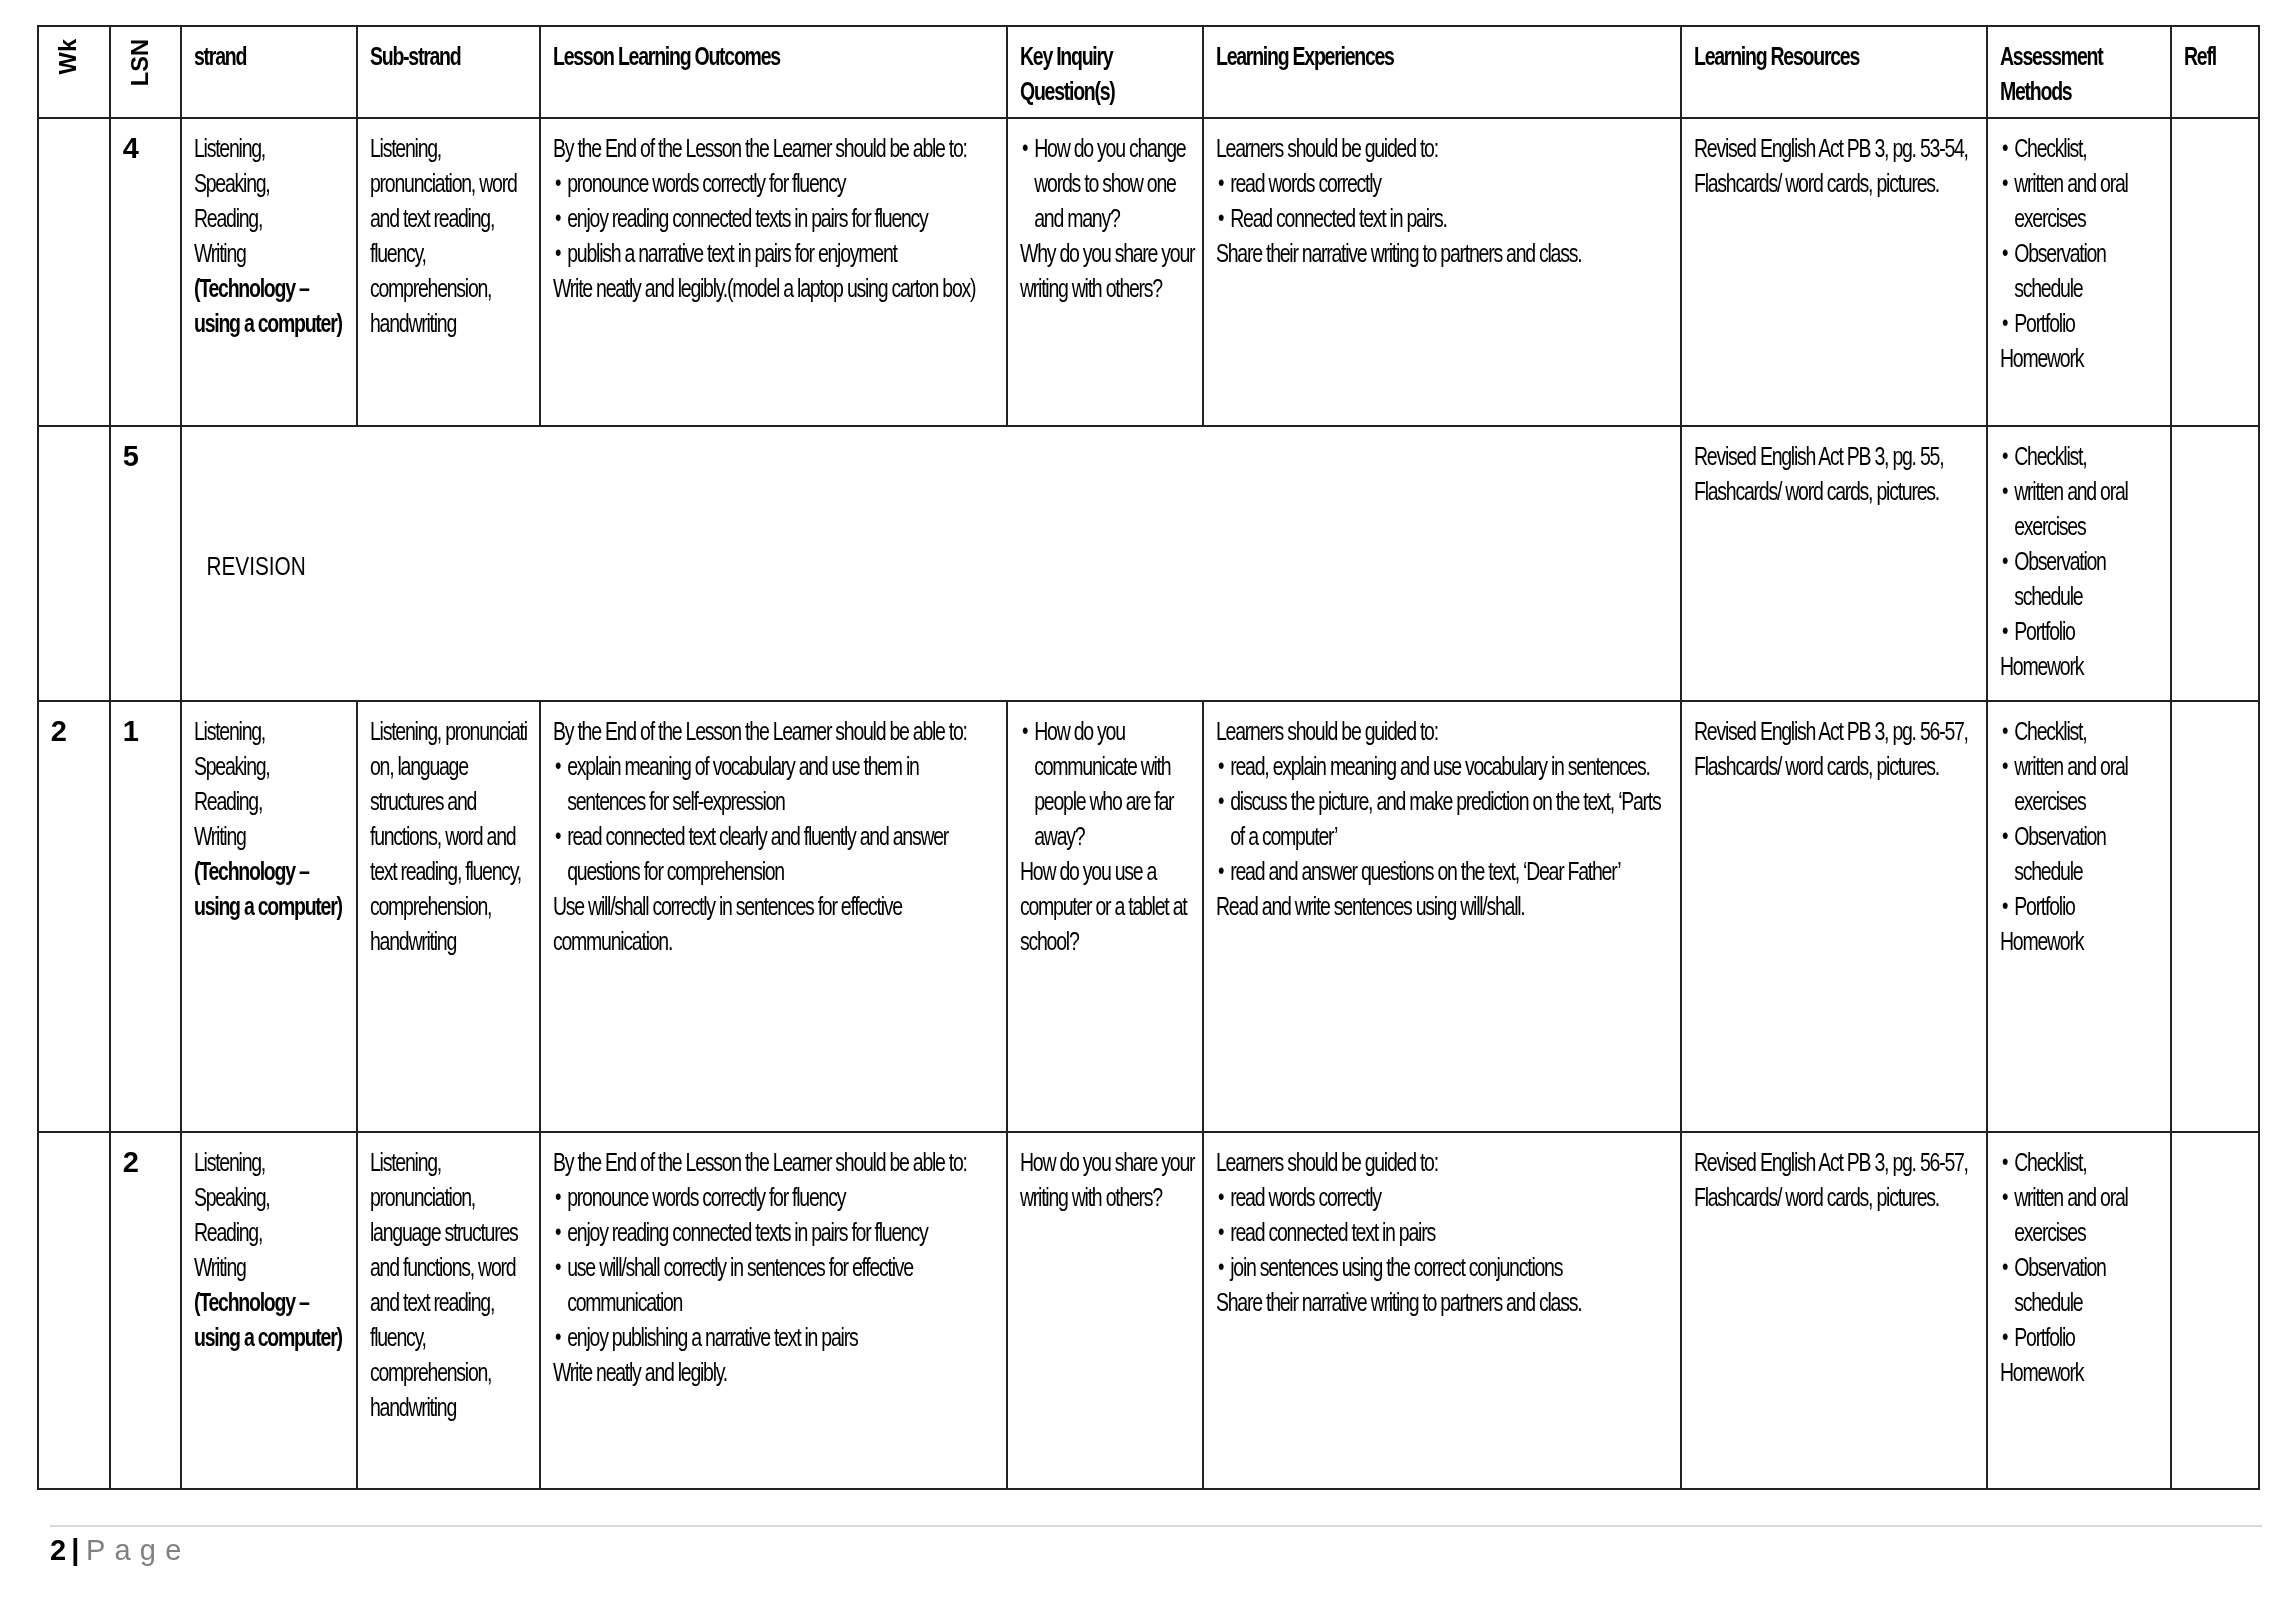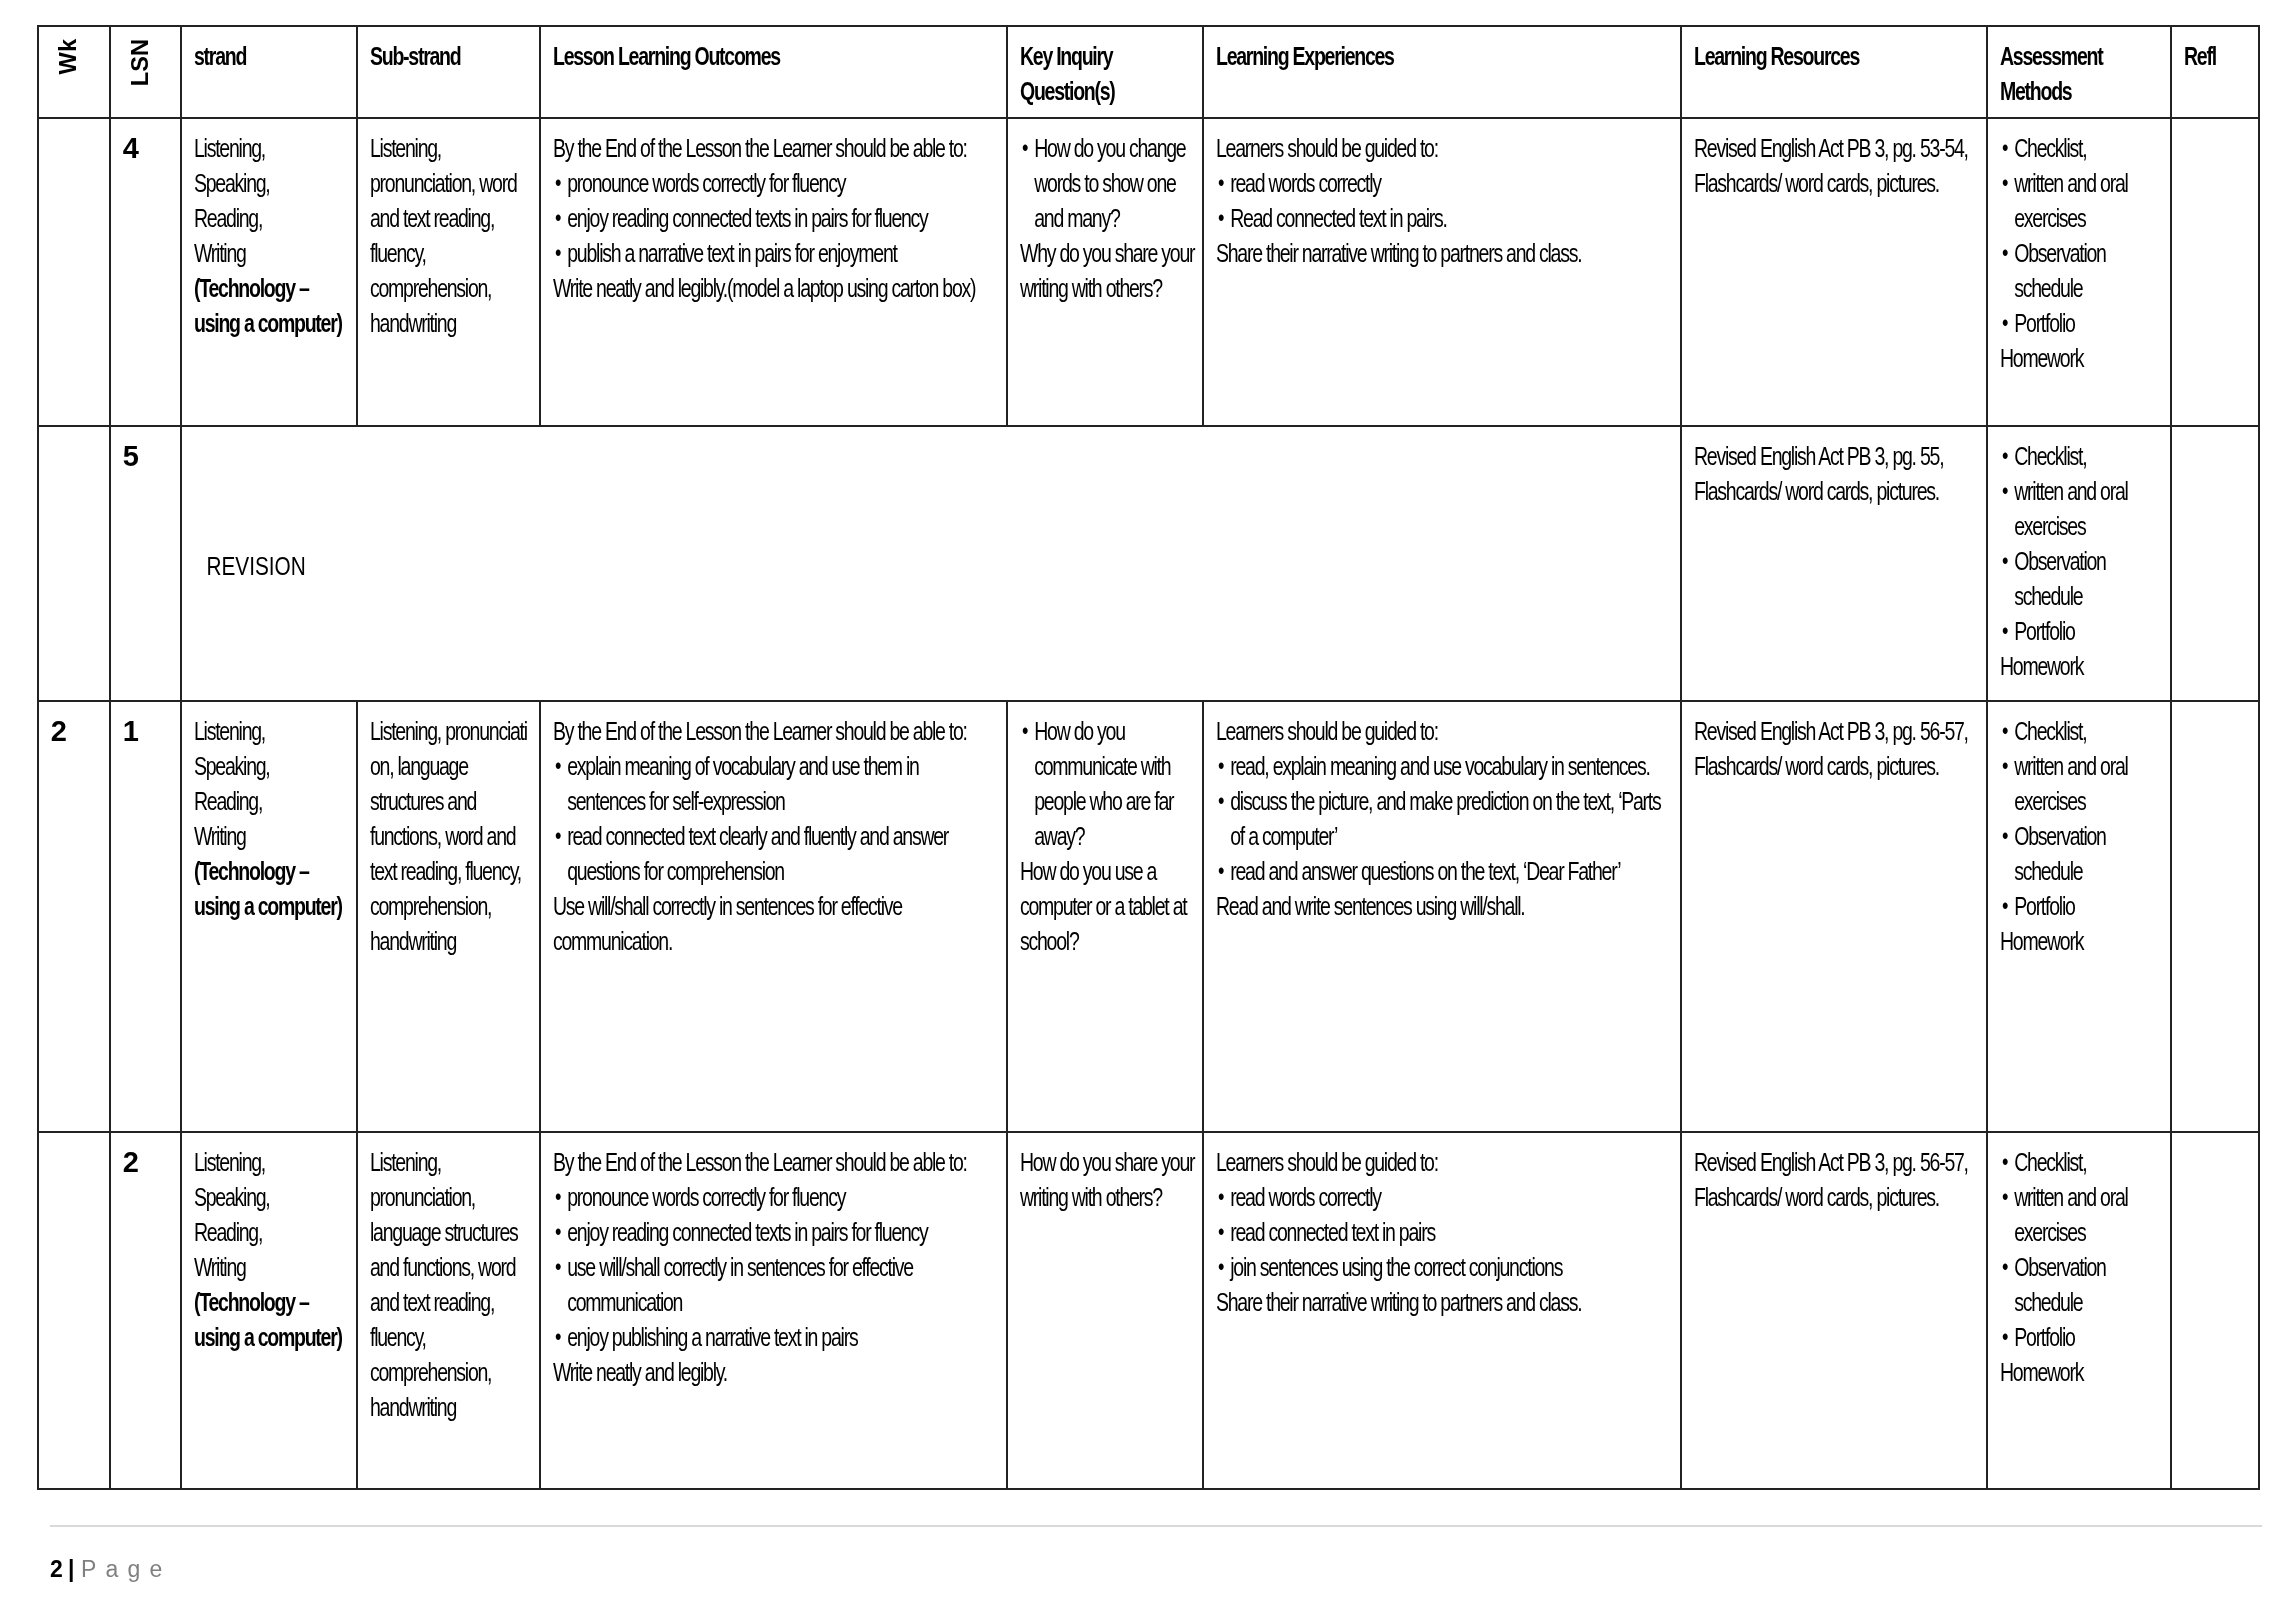--- a/index.html
+++ b/index.html
@@ -21,21 +21,21 @@
     th.vcell { vertical-align: bottom; padding: 0 0 3.9px 14.4px; }
     .num { font-weight: bold; font-size: 29px; letter-spacing: 0; }
     .bold { font-weight: bold; }
     ul.bl { list-style: none; margin: 0; padding: 0; }
     ul.bl li { position: relative; padding-left: 18.3px; }
     ul.bl li::before { content: "\2022"; position: absolute; left: 2.6px; top: 0; font-size: 23.6px; }
     .line { display: block; }
     .revision { text-align: center; vertical-align: middle !important; }
     .revision span { font-size: 26px; letter-spacing: 0; display: inline-block; transform: scaleX(0.8); }
     .footer-line { position: absolute; left: 50px; top: 1525px; width: 2212px; height: 2px; background: #d9d9d9; }
-    .footer { position: absolute; left: 50px; top: 1531px; font-size: 23px; line-height: 39px; margin-top: 19px; }
+    .footer { position: absolute; left: 50px; top: 1531px; font-size: 29px; line-height: 39px; }
     .footer .pg-num { font-weight: bold; color: #000; }
     .footer .sep { font-weight: bold; color: #000; margin: 0 6.5px 0 5.2px; }
     .footer .pg-word { color: #808080; letter-spacing: 9.2px; }
   </style>
 </head>
 <body>
 
 <div class="page">
   <table class="scheme">
     <colgroup>

